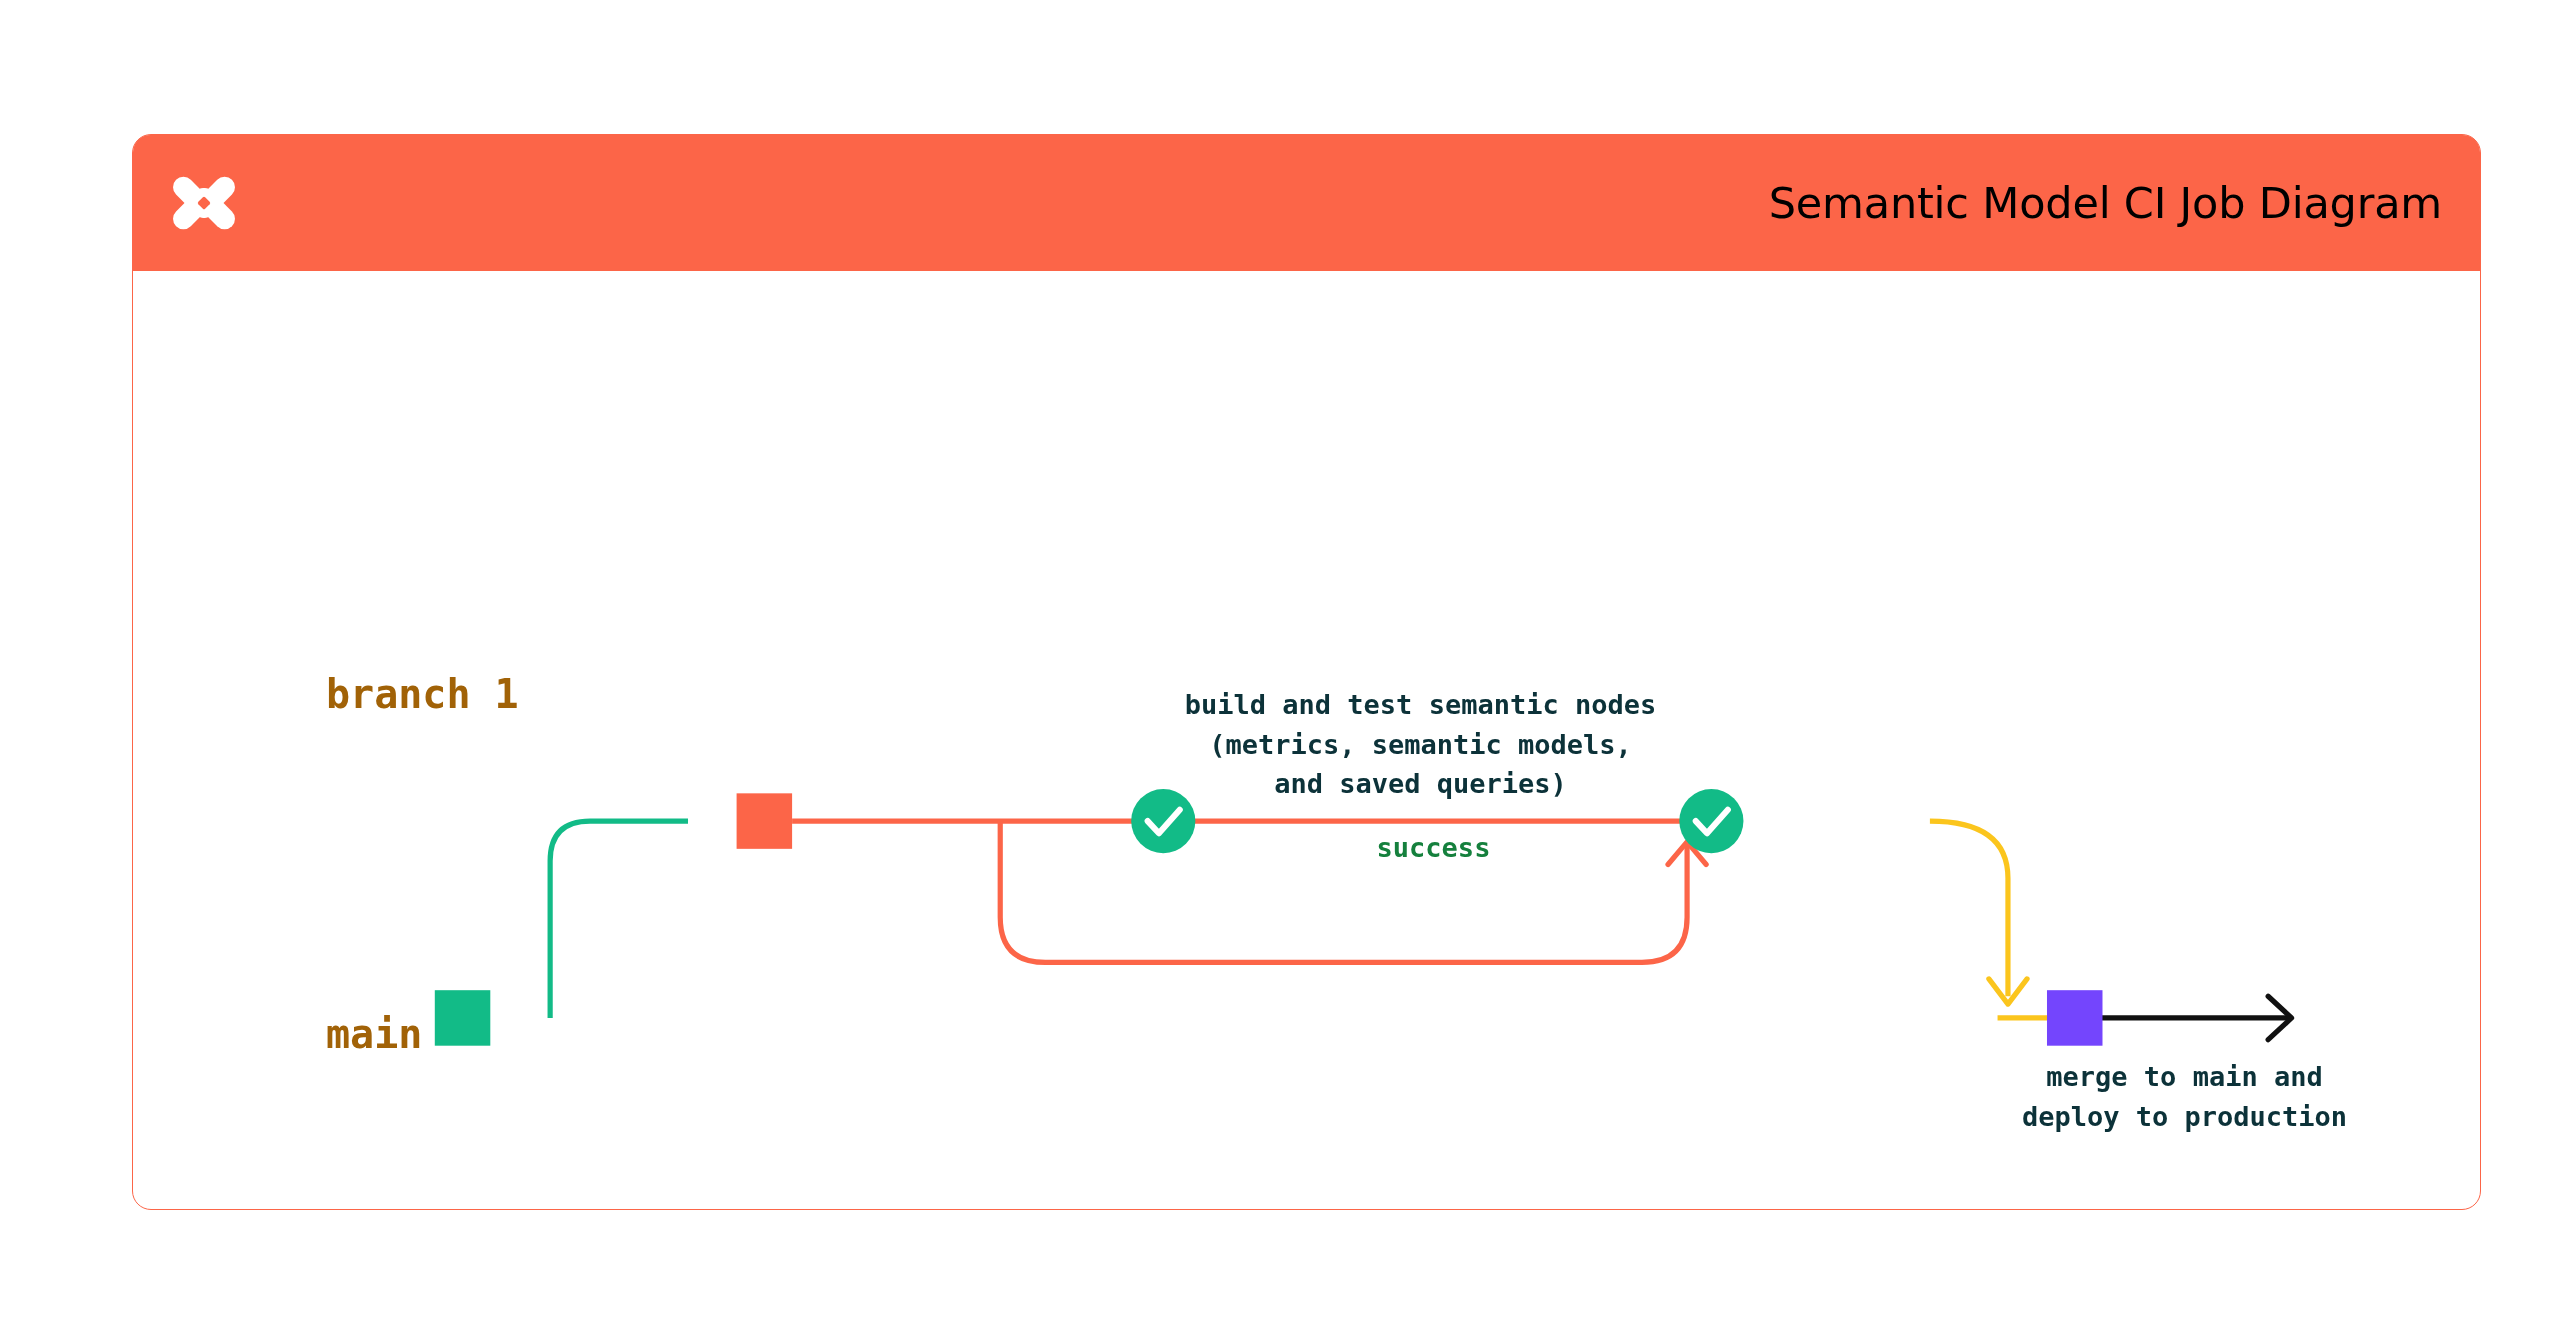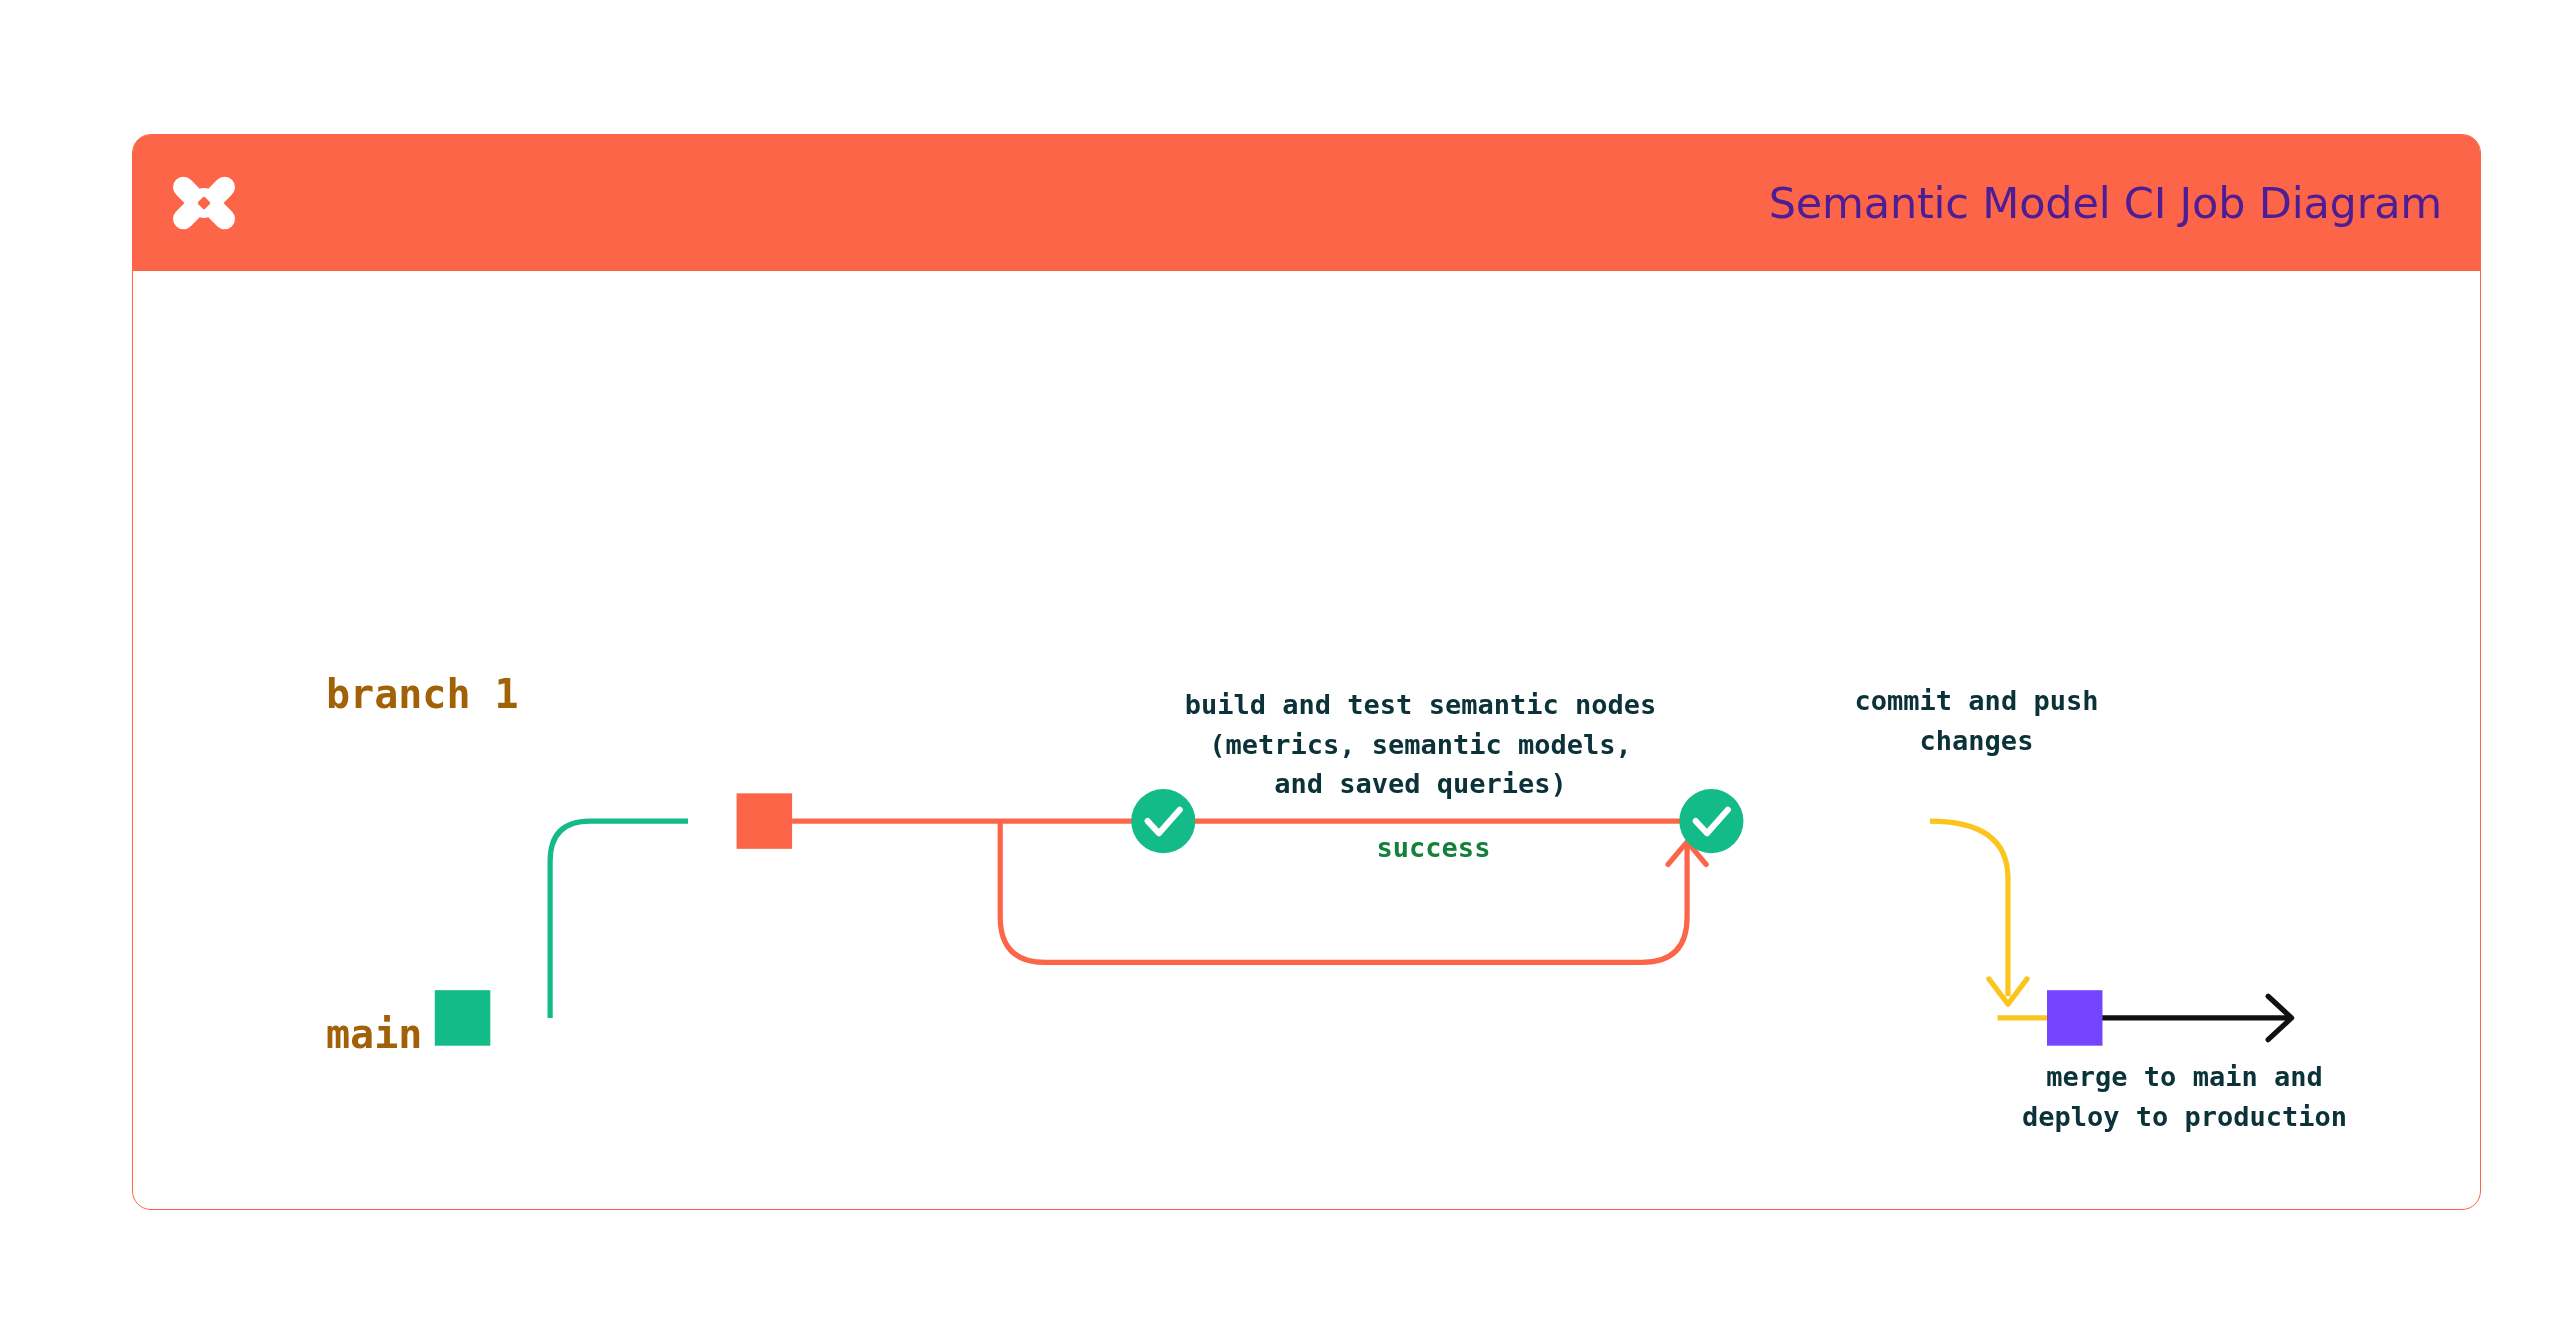--- a/index.html
+++ b/index.html
@@ -52,21 +52,21 @@
     height: 80px;
     flex: 0 0 auto;
     display: block;
   }
 
   .header-title {
     margin-left: auto;
     font-family: "DejaVu Sans", sans-serif;
     font-size: 43px;
     font-weight: 400;
-    color: #4c1d95;
+    color: #000000;
     letter-spacing: -0.2px;
     white-space: nowrap;
     line-height: 1;
   }
 
   
   .canvas {
     position: absolute;
     left: 0;
     top: 136px;
@@ -200,22 +200,20 @@
 
     <div class="lane-label" id="lane-branch">branch 1</div>
 
     <div class="lane-label" id="lane-main">main</div>
 
 
     <div class="node-label" id="label-build-test">build and test semantic nodes
 (metrics, semantic models,
 and saved queries)</div>
 
-    <div class="node-label" id="label-commit-push">commit and push
-changes</div>
 
     <div class="node-label" id="label-merge-main">merge to main and
 deploy to production</div>
 
     <div id="label-success">success</div>
 
   </div>
 </div>
 
 

